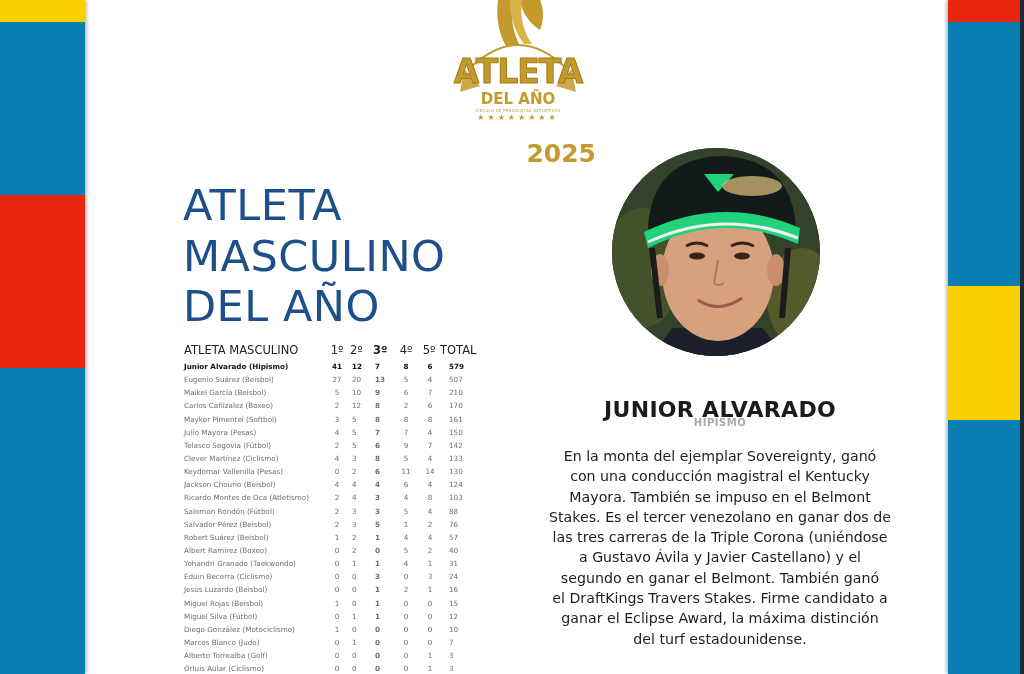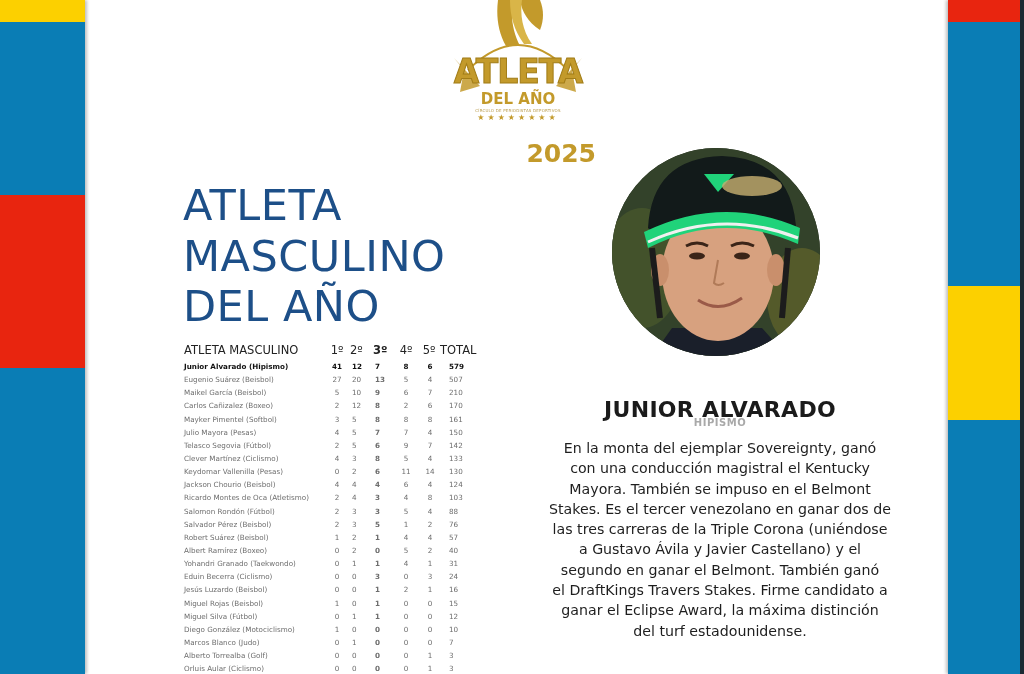--- a/index.html
+++ b/index.html
@@ -55,21 +55,21 @@
   .t-head .ct { left: 256px; width: 44px; }
 
   
   #athlete-photo { position: absolute; left: 612px; top: 148px; width: 208px; height: 208px; border-radius: 50%;
     overflow: hidden; background: radial-gradient(circle at 50% 60%, #3a4a2a 0%, #25301c 60%, #1c2416 100%); }
 
   
   #bio { position: absolute; left: 530px; top: 397px; width: 380px; text-align: center; }
   #bio-name { font-weight: bold; font-size: 22px; color: #1b1b1b; letter-spacing: 0.3px; height: 20px; }
   #bio-sport { font-weight: bold; font-size: 10px; color: #a9a9a9; height: 20px; letter-spacing: 0.5px; }
-  #bio-text { font-size: 14.2px; line-height: 20.3px; color: #1e1e1e; margin-top: 1px; }
+  #bio-text { font-size: 14.2px; line-height: 20.3px; color: #1e1e1e; margin-top: 9px; }
   #bio-text div { white-space: nowrap; }
 </style>
 </head>
 <body>
 
 <div id="left-strip" class="strip">
     <div class="band" style="top: 0px; height: 22px; background: rgb(252, 208, 0);"></div>
     <div class="band" style="top: 22px; height: 173px; background: rgb(10, 125, 181);"></div>
     <div class="band" style="top: 195px; height: 173px; background: rgb(232, 37, 15);"></div>
     <div class="band" style="top: 368px; height: 306px; background: rgb(10, 125, 181);"></div>

